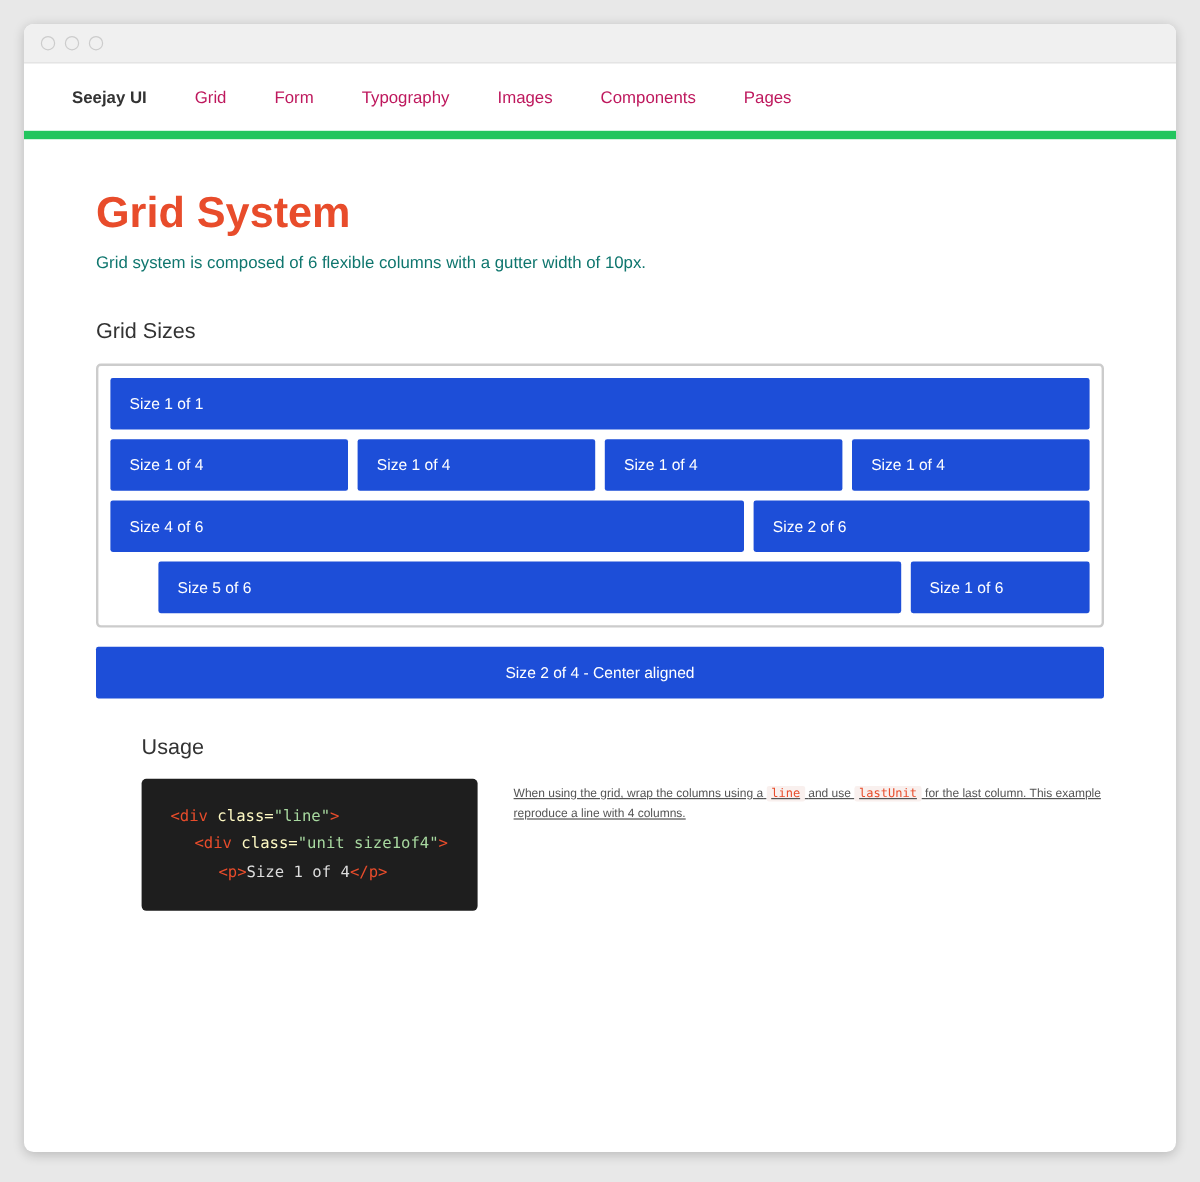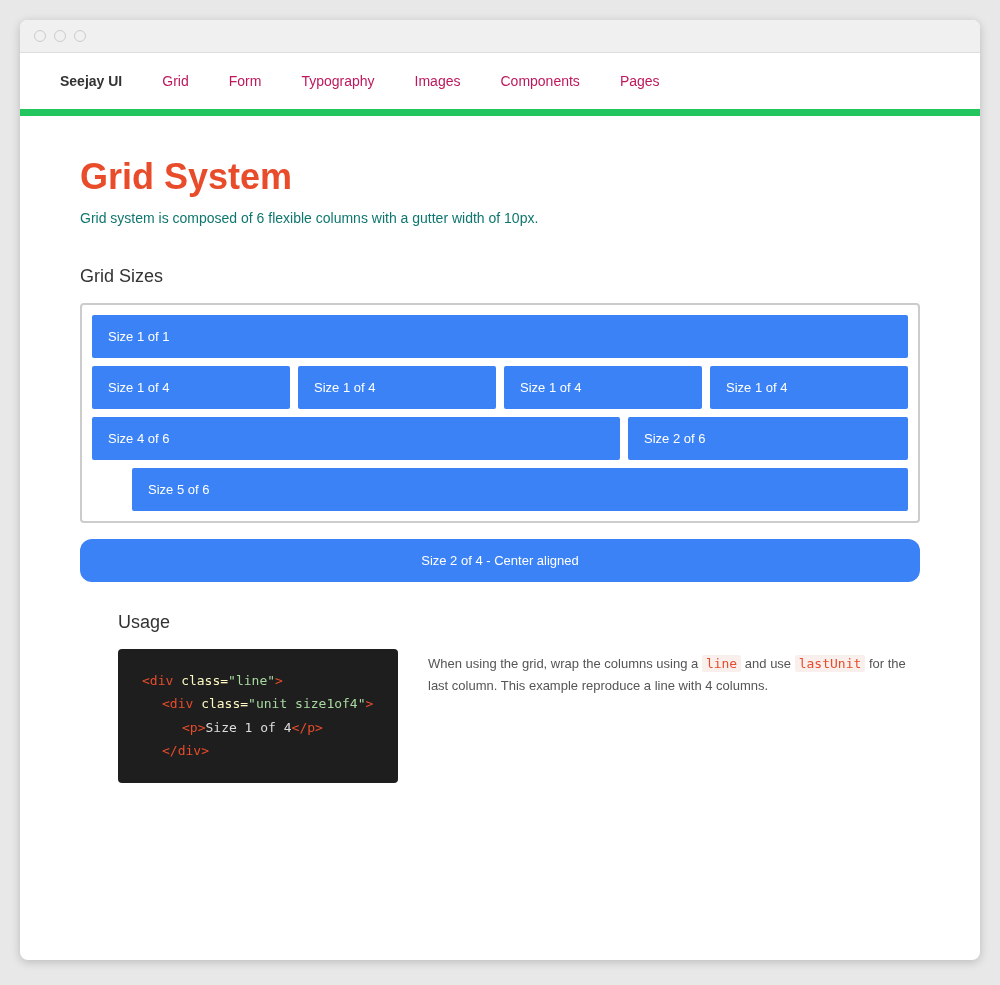--- a/index.html
+++ b/index.html
@@ -84,39 +84,38 @@
     .grid-row {
       display: flex;
       gap: 8px;
       margin-bottom: 8px;
     }
     .grid-row:last-child {
       margin-bottom: 0;
       padding-left: 40px;
     }
     .grid-cell {
-      background: #3b82f6;
+      background: #1d4ed8;
       color: #fff;
       font-size: 13px;
       padding: 14px 16px;
       border-radius: 2px;
       display: flex;
       align-items: center;
     }
     .cell-1of1 { flex: 1; }
     .cell-1of4 { flex: 1; }
     .cell-4of6 { flex: 4; }
     .cell-2of6 { flex: 2; }
     .cell-5of6 { flex: 5; }
     .cell-1of6 { flex: 1; }
     .cell-2of4-center {
       flex: 2;
       text-align: left;
       justify-content: center;
-      border-radius: 12px;
     }
     .center-row {
       display: flex;
       justify-content: center;
       margin-top: 8px;
     }
     .center-row .grid-cell {
       width: 520px;
       justify-content: center;
     }
@@ -143,25 +142,26 @@
       flex: 0 0 280px;
       font-family: monospace;
       font-size: 13px;
       line-height: 1.8;
     }
     .code-tag { color: #e84c2b; }
     .code-attr { color: #fef9c3; }
     .code-string { color: #a8d9a0; }
     .code-text { color: #ddd; }
     .usage-text {
-      font-size: 13px;
+      font-size: 10px;
       color: #555;
       line-height: 1.7;
       flex: 1;
       padding-top: 4px;
+      text-decoration: underline;
     }
     .usage-text .inline-code {
       font-family: monospace;
       color: #e84c2b;
       background: #f9f0ee;
       padding: 1px 4px;
       border-radius: 2px;
     }
   </style>
 </head>
@@ -204,43 +204,41 @@
         <div class="grid-cell cell-1of4">Size 1 of 4</div>
       </div>
 
       <div class="grid-row">
         <div class="grid-cell cell-4of6">Size 4 of 6</div>
         <div class="grid-cell cell-2of6">Size 2 of 6</div>
       </div>
 
       <div class="grid-row">
         <div class="grid-cell cell-5of6">Size 5 of 6</div>
+        <div class="grid-cell cell-1of6">Size 1 of 6</div>
       </div>
     </div>
 
     <div class="center-row">
       <div class="grid-cell cell-2of4-center">Size 2 of 4 - Center aligned</div>
     </div>
 
     <div class="usage-section">
       <h2 class="usage-title">Usage</h2>
       <div class="usage-body">
         <div class="code-block">
           <div>
             <span class="code-tag">&lt;div </span><span class="code-attr">class=</span><span class="code-string">"line"</span><span class="code-tag">&gt;</span>
           </div>
           <div style="padding-left: 20px;">
             <span class="code-tag">&lt;div </span><span class="code-attr">class=</span><span class="code-string">"unit size1of4"</span><span class="code-tag">&gt;</span>
           </div>
           <div style="padding-left: 40px;">
             <span class="code-tag">&lt;p&gt;</span><span class="code-text">Size 1 of 4</span><span class="code-tag">&lt;/p&gt;</span>
           </div>
-          <div style="padding-left: 20px;">
-            <span class="code-tag">&lt;/div&gt;</span>
-          </div>
         </div>
         <div class="usage-text">
           <span>When using the grid, wrap the columns using a</span>
           <span class="inline-code">line</span>
           <span> and use </span>
           <span class="inline-code">lastUnit</span>
           <span>for the last column. This example reproduce a line with 4 columns.</span>
         </div>
       </div>
     </div>

